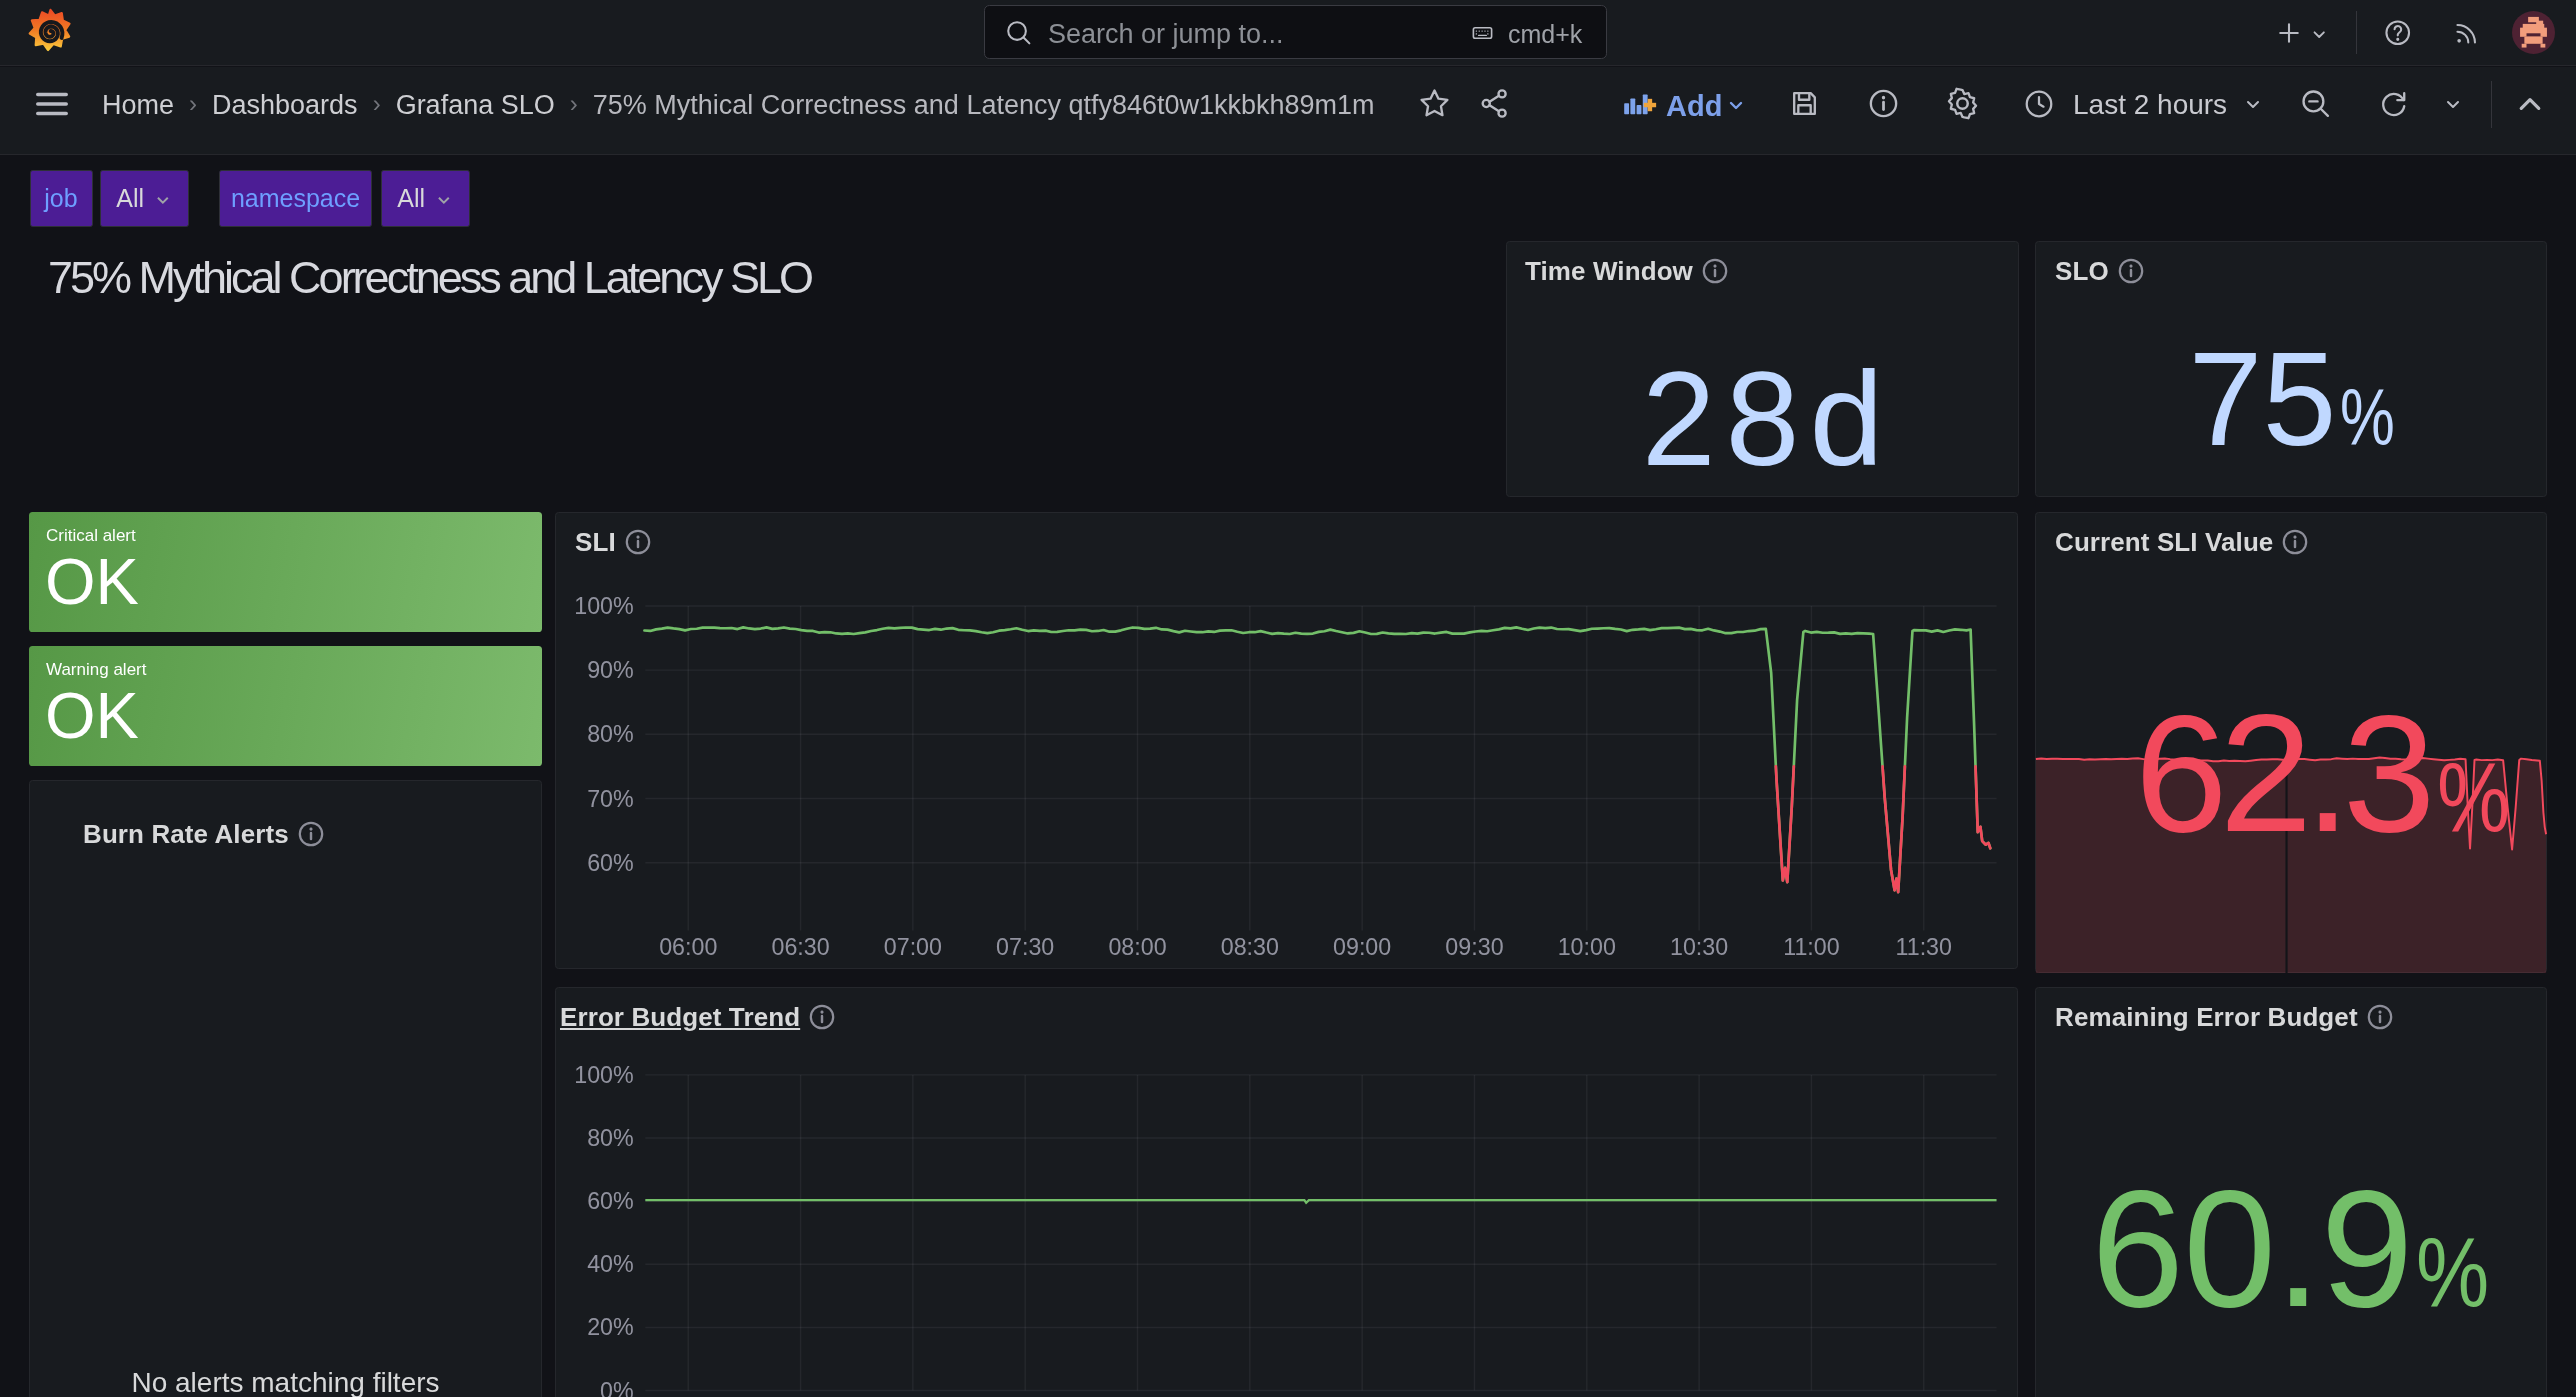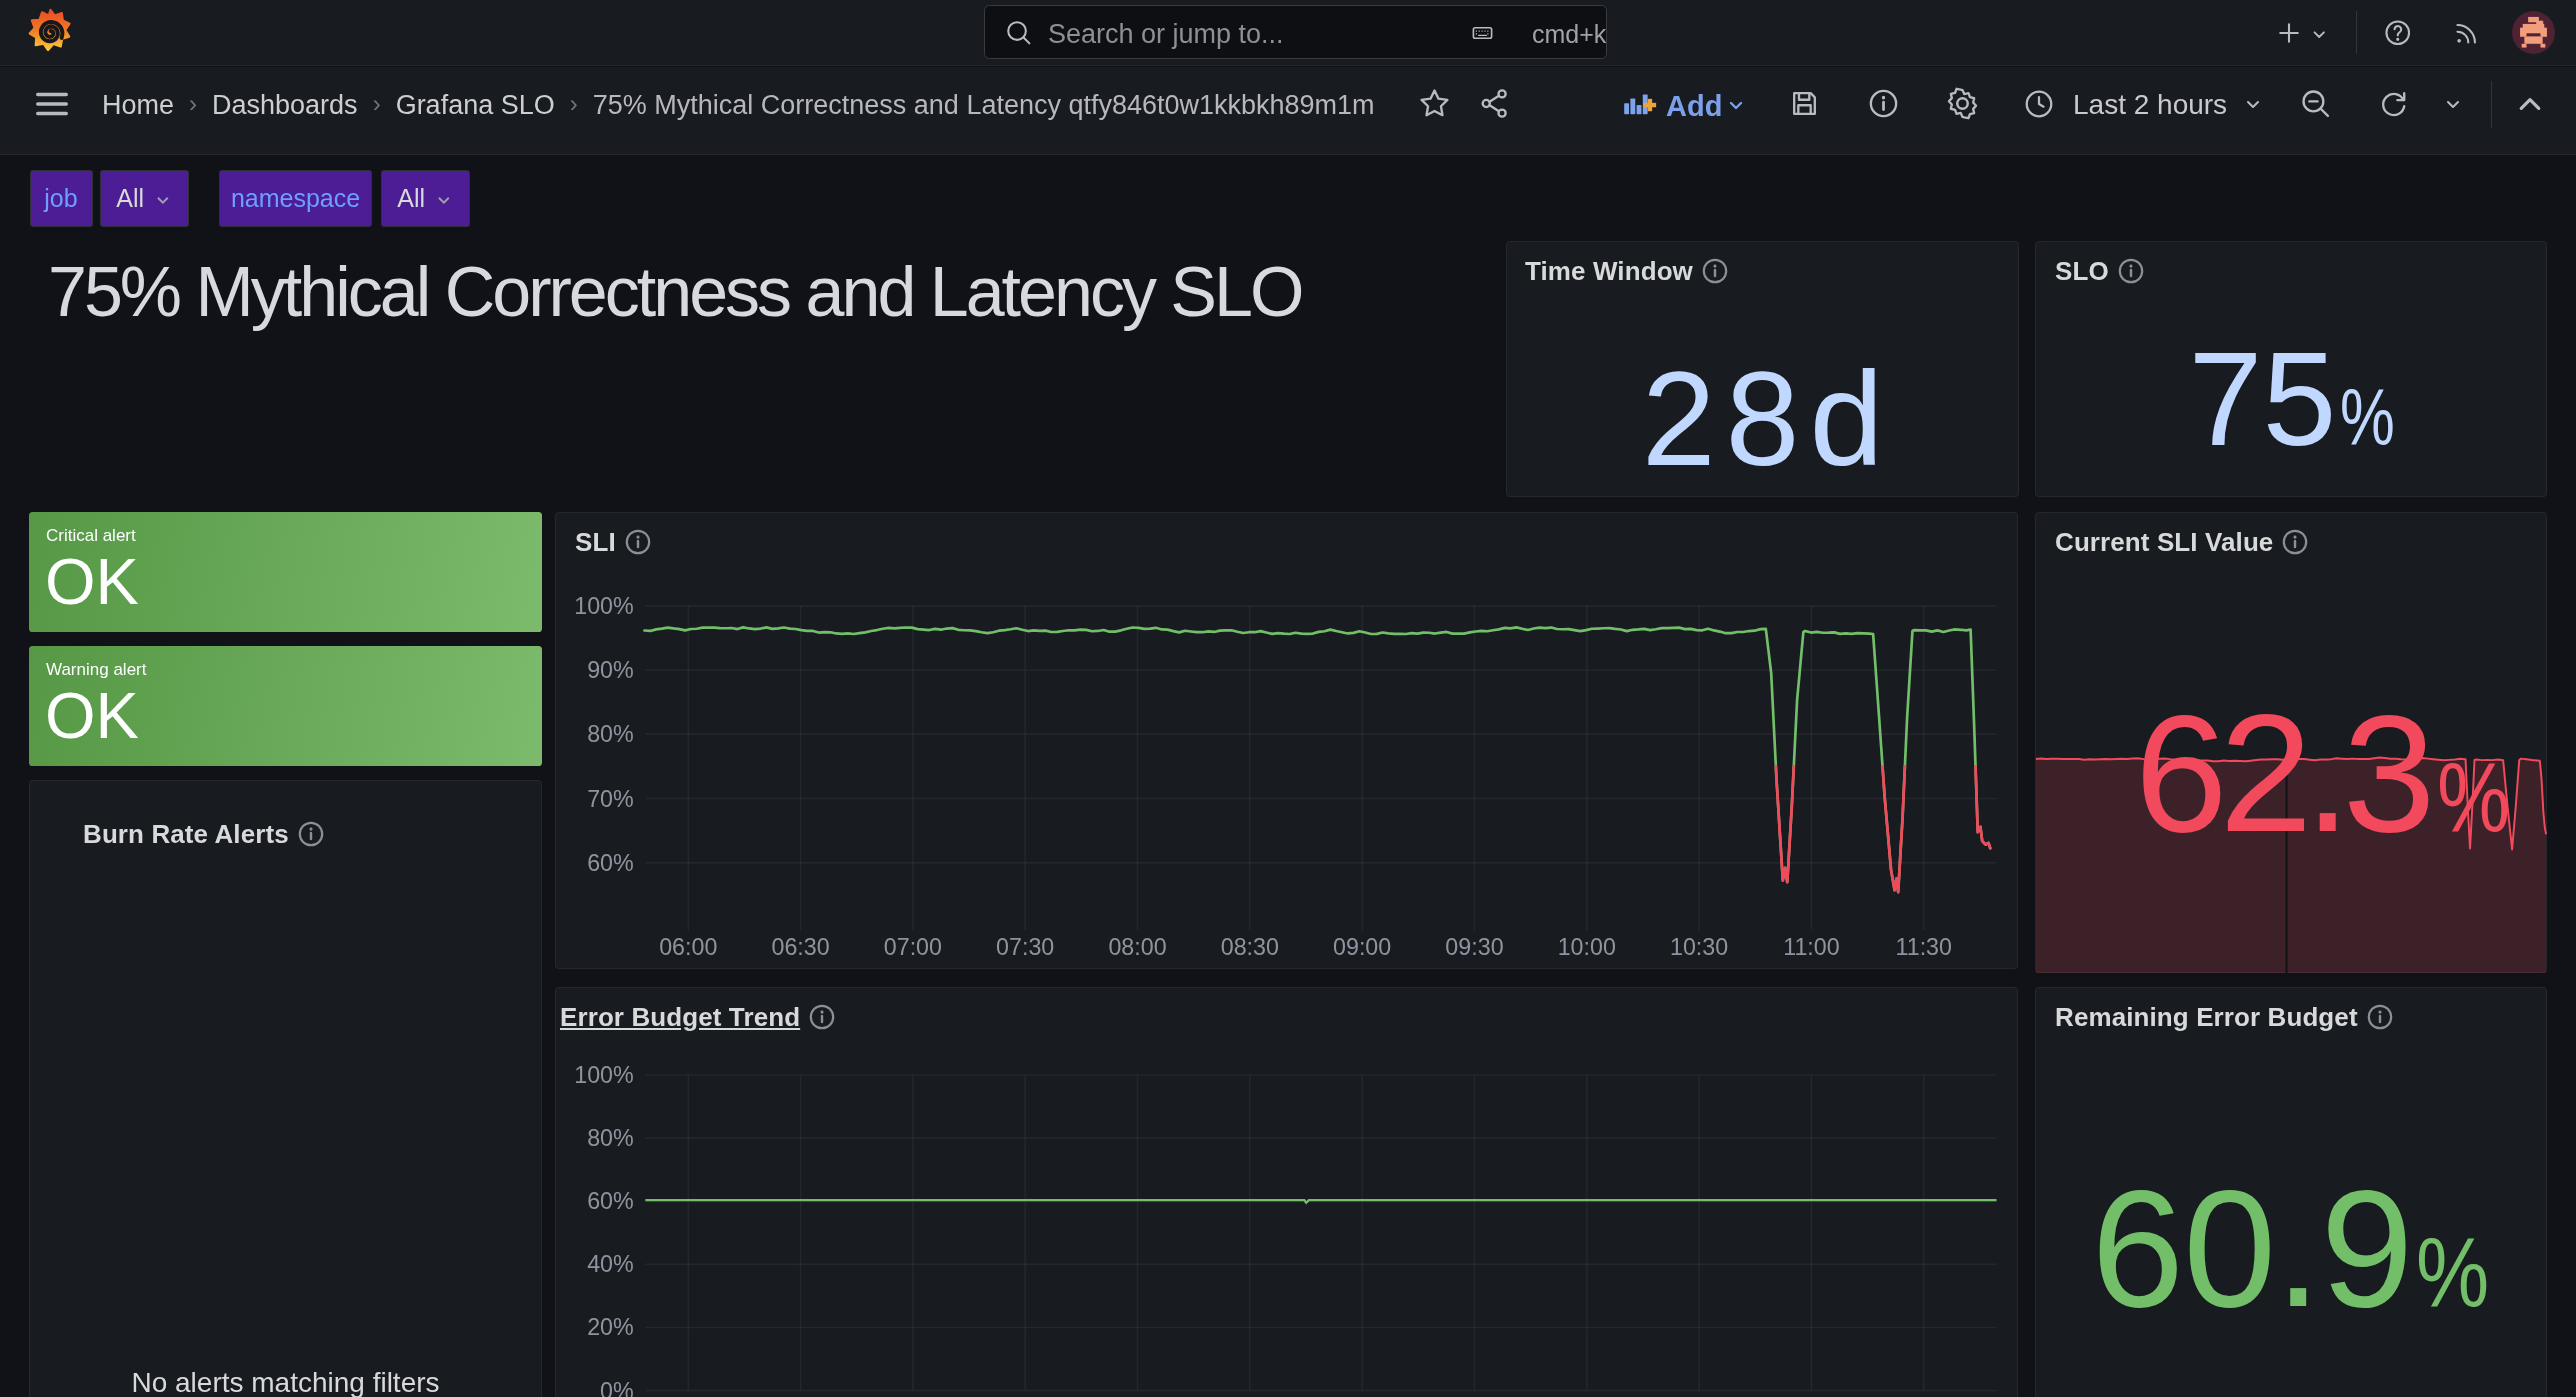--- a/index.html
+++ b/index.html
@@ -33,21 +33,21 @@
 <div class="abs" style="left:984px;top:5.4px;width:623px;height:54px;background:#0e0f13;border:1.3px solid #3a3b42;border-radius:5.4px;box-sizing:border-box;"></div>
 <svg class="abs" style="left:1004px;top:18px" width="29" height="29" viewBox="0 0 24 24" fill="none" stroke="#b9bbc3" stroke-width="1.7" stroke-linecap="round" stroke-linejoin="round">
       <circle cx="10.8" cy="10.8" r="7.3"></circle>
       <path d="M16.2 16.2L21 21"></path>
     </svg>
 <div class="abs" style="left:1048px;top:19px;font-size:27px;color:#8d9096;">Search or jump to...</div>
 <svg class="abs" style="left:1469px;top:20.6px" width="27" height="23" viewBox="0 0 24 24" fill="none" stroke="#b9bbc3" stroke-width="1.7" stroke-linecap="round" stroke-linejoin="round">
       <rect x="2.5" y="7" width="19" height="11" rx="1.8"></rect>
       <path d="M5.5 10.5h.2M8.5 10.5h.2M11.5 10.5h.2M14.5 10.5h.2M17.5 10.5h.2M5.5 13.5h.2M17.5 13.5h.2M8 15h8" stroke-width="1.4"></path>
     </svg>
-<div class="abs" style="left:1508px;top:19.7px;font-size:25px;color:#9fa2a8;margin-left:24px;">cmd+k</div>
+<div class="abs" style="left:1508px;top:19.7px;font-size:25px;color:#9fa2a8;">cmd+k</div>
 <svg class="abs" style="left:2275px;top:19px" width="28" height="28" viewBox="0 0 24 24" fill="none" stroke="#b9bbc3" stroke-width="1.7" stroke-linecap="round" stroke-linejoin="round">
       <path d="M12 4.5v15M4.5 12h15" stroke-width="1.8"></path>
     </svg>
 <svg class="abs" style="left:2308px;top:23px" width="22.4" height="22.4" viewBox="0 0 24 24" fill="none" stroke="#b9bbc3" stroke-width="1.7" stroke-linecap="round" stroke-linejoin="round">
       <path d="M7 10l5 5 5-5" stroke-width="2"></path>
     </svg>
 <div class="abs" style="left:2356px;top:10.7px;width:1.3px;height:43px;background:#34353b;"></div>
 <svg class="abs" style="left:2383px;top:18px" width="29.5" height="29.5" viewBox="0 0 24 24" fill="none" stroke="#b9bbc3" stroke-width="1.7" stroke-linecap="round" stroke-linejoin="round">
       <circle cx="12" cy="12" r="9.2"></circle>
       <path d="M9.4 9.2a2.7 2.7 0 1 1 4.3 2.2c-.9.7-1.7 1.2-1.7 2.3v.4"></path>
@@ -138,21 +138,21 @@
       <path d="M5 15.5l7-7 7 7" stroke-width="2.6"></path>
     </svg>
 <div class="varbox" style="left:29.5px;top:170px;width:63px;color:#6E9FFF;font-weight:500;">job</div>
 <div class="varbox" style="left:100px;top:170px;width:89px;color:#d8d9da;">All<svg width="19.7" height="19.7" viewBox="0 0 24 24" fill="none" stroke="#9fa2a8" stroke-width="2.4" style="margin-left:9px;margin-top:3.6px;">
         <path d="M6 9.5l6 6 6-6"></path>
       </svg></div>
 <div class="varbox" style="left:219px;top:170px;width:153px;color:#6E9FFF;font-weight:500;">namespace</div>
 <div class="varbox" style="left:381px;top:170px;width:89px;color:#d8d9da;">All<svg width="19.7" height="19.7" viewBox="0 0 24 24" fill="none" stroke="#9fa2a8" stroke-width="2.4" style="margin-left:9px;margin-top:3.6px;">
         <path d="M6 9.5l6 6 6-6"></path>
       </svg></div>
-<div class="abs" style="left:48px;top:252px;font-size:70px;letter-spacing:-3px;color:#d8d9df;">75% Mythical Correctness and Latency SLO</div>
+<div class="abs" style="left:48px;top:252px;font-size:45px;letter-spacing:-3px;color:#d8d9df;">75% Mythical Correctness and Latency SLO</div>
 <div class="panel" style="left:1506px;top:241px;width:513px;height:256px;"></div>
 <div class="panel" style="left:2035px;top:241px;width:512px;height:256px;"></div>
 <div class="panel" style="left:555px;top:512px;width:1463px;height:457px;"></div>
 <div class="panel" style="left:2035px;top:512px;width:512px;height:461px;"></div>
 <div class="panel" style="left:29px;top:780px;width:513px;height:667px;"></div>
 <div class="panel" style="left:555px;top:987px;width:1463px;height:461px;"></div>
 <div class="panel" style="left:2035px;top:987px;width:512px;height:461px;"></div>
 <div class="panel" style="left:29px;top:512px;width:513px;height:120px;background:linear-gradient(100deg,#569846 0%,#7cba6c 100%);border:none;"></div>
 <div class="panel" style="left:29px;top:646px;width:513px;height:120px;background:linear-gradient(100deg,#569846 0%,#7cba6c 100%);border:none;"></div>
 <div class="phead" style="left:1525px;top:257px;">

